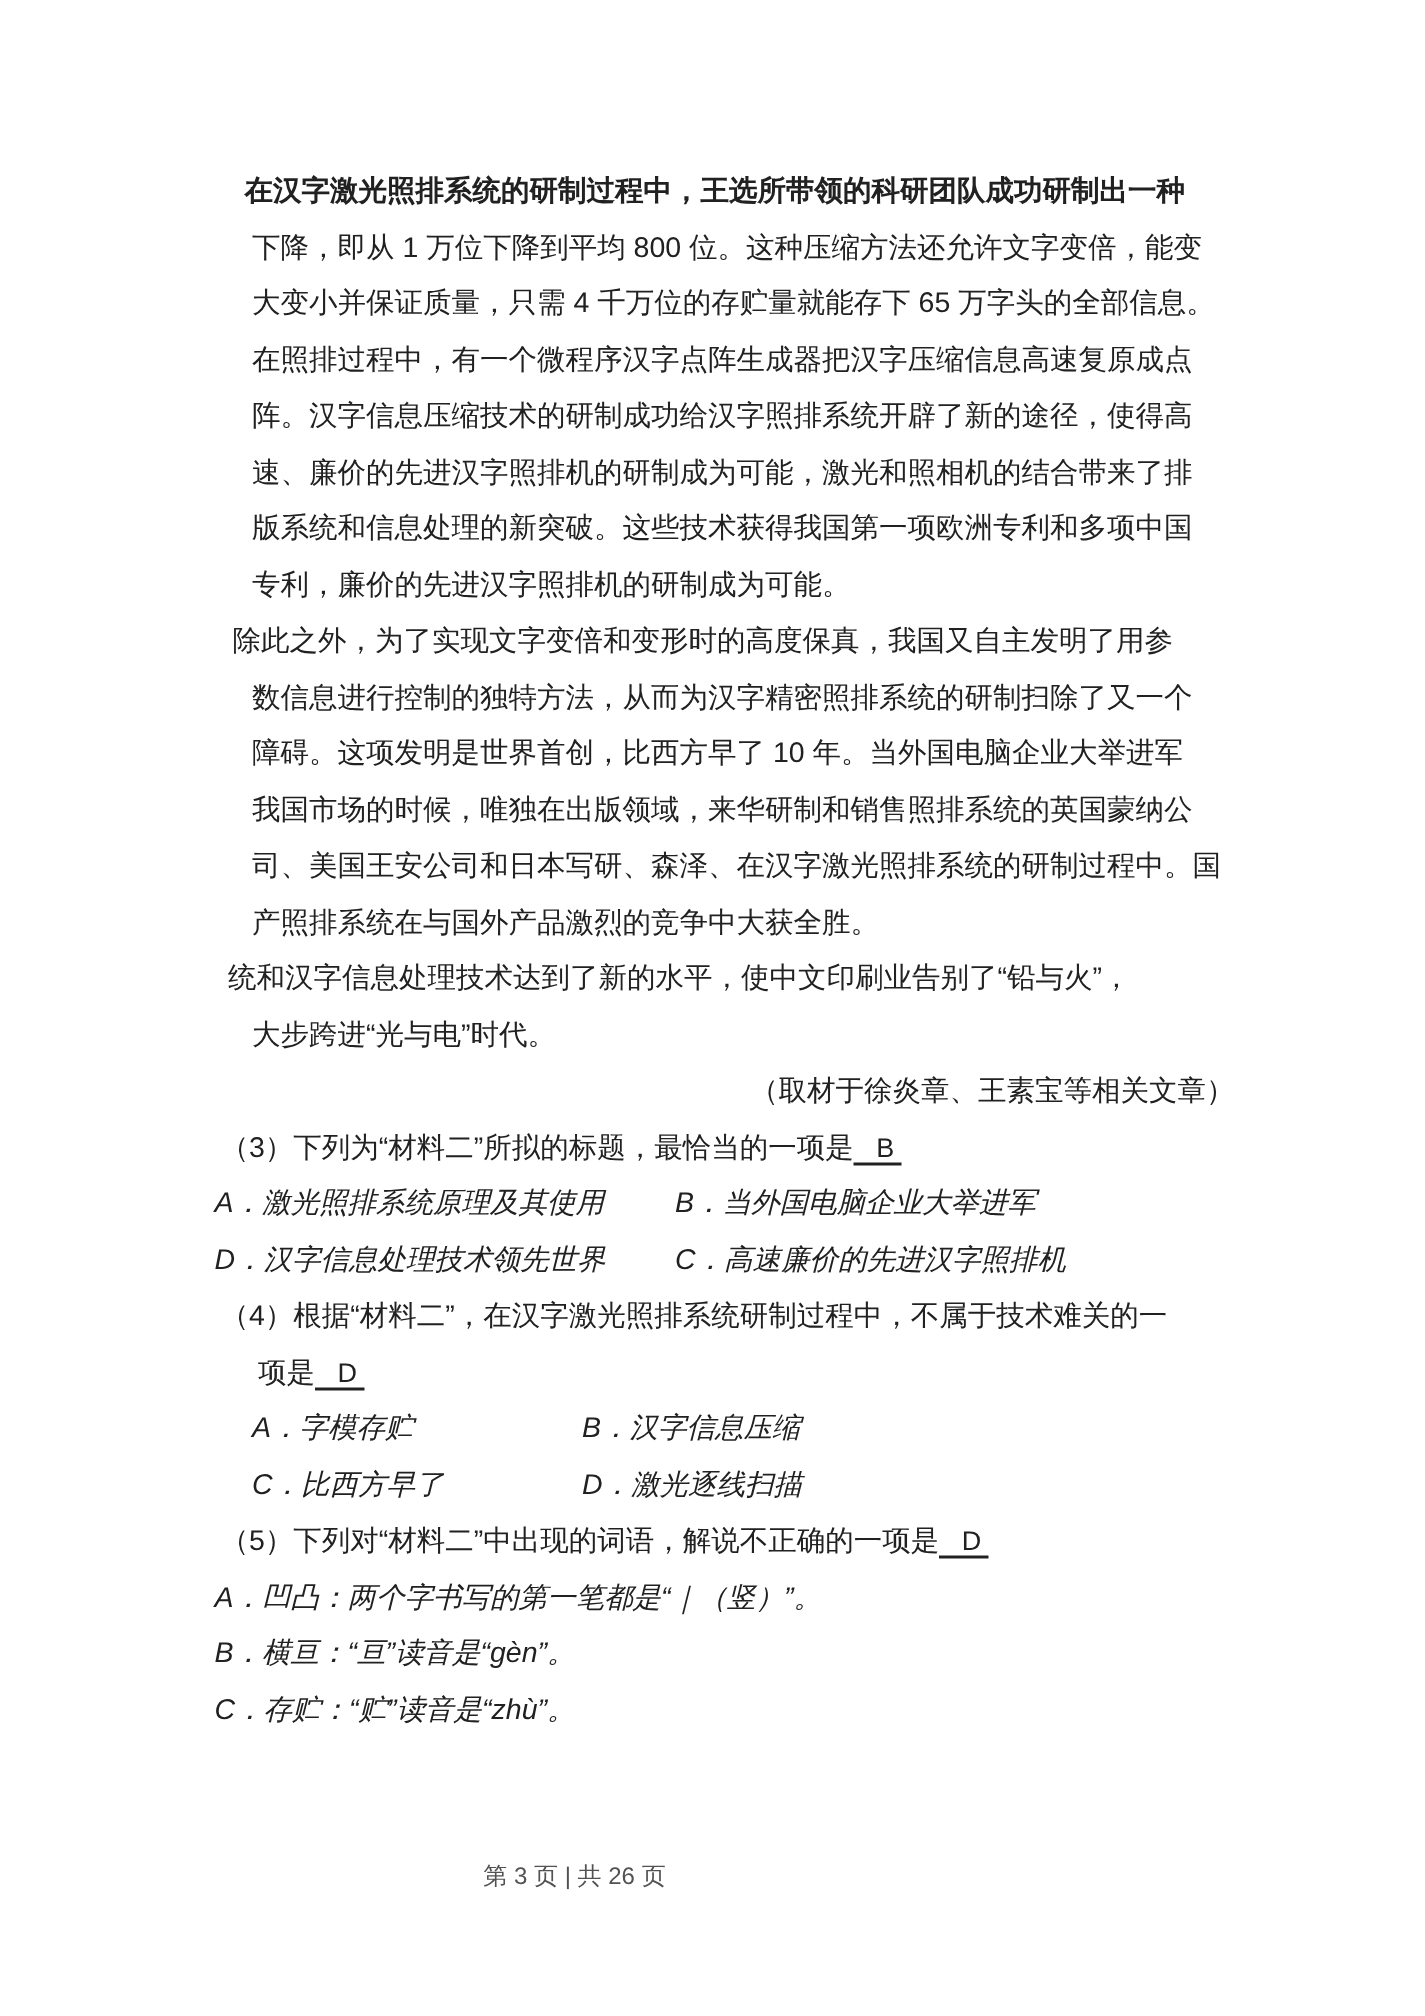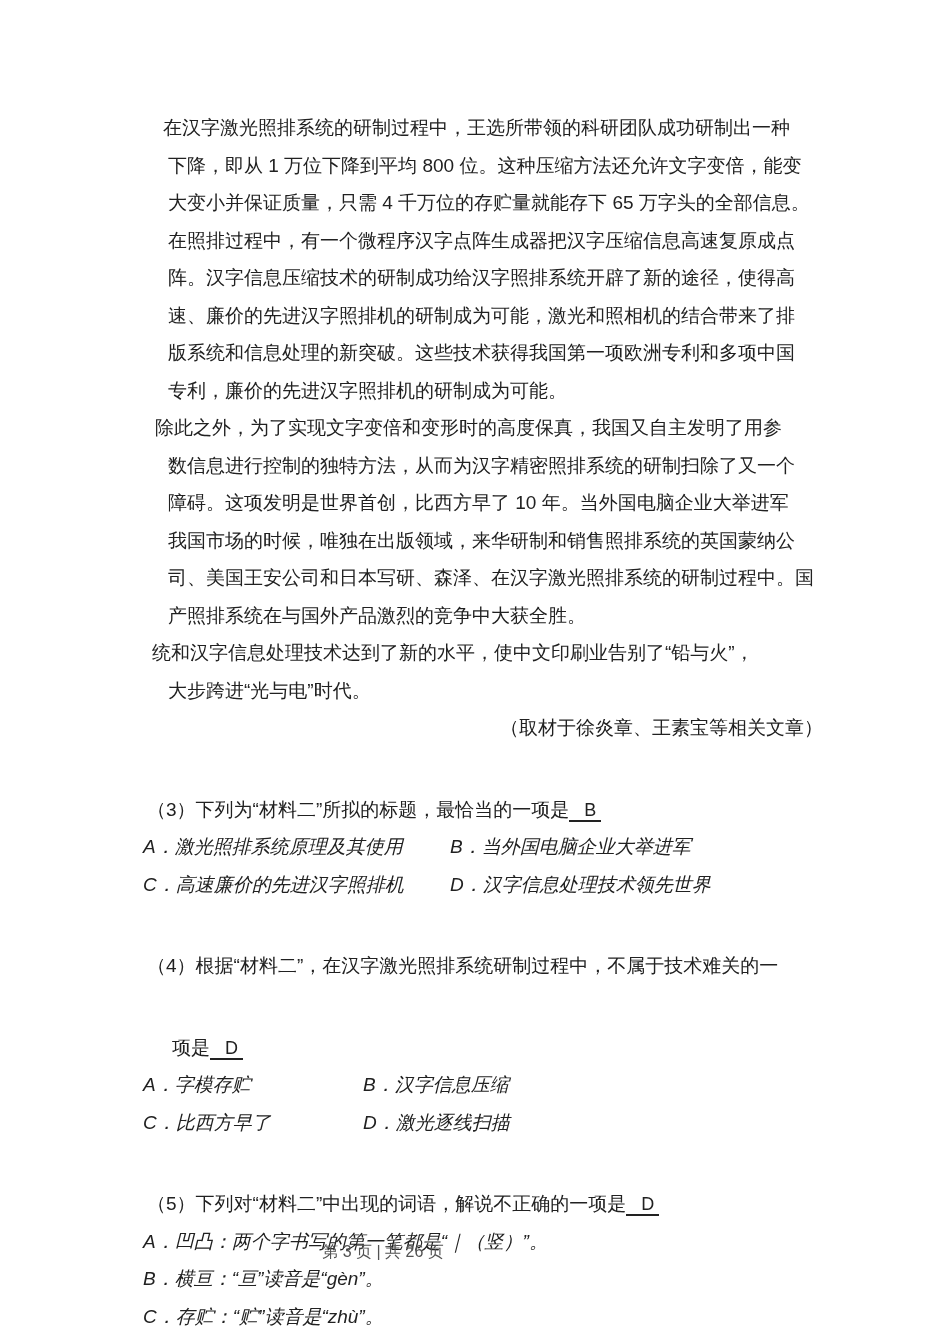--- a/index.html
+++ b/index.html
@@ -9,35 +9,35 @@
     position:relative;
     font-family:"Liberation Sans","DejaVu Sans",sans-serif;
     color:#212121;
     overflow:hidden;
   }
   .doc{position:absolute;top:109px;left:0;width:950px;}
   .line{height:37.5px;line-height:37.5px;white-space:nowrap;font-size:19px;}
   
   .material{margin-left:168px;width:700px;}
   .para{margin:0;}
-  .para1 .line:first-child{margin-left:-5px;}
+  .para1 .line:first-child{margin-left:-5px;font-weight:bold;}
   .para2 .line:first-child{margin-left:-13px;}
   .para3 .line:first-child{margin-left:-16px;}
   .attribution{
     width:655px;text-align:right;padding-right:13px;
     height:37.5px;line-height:37.5px;font-size:19px;
   }
   
   .questions{margin-left:143px;width:730px;}
-  .stem{padding-left:4px;margin-top:44px;}
+  .stem{padding-left:4px;}
   .stem.cont{padding-left:29px;}
   .opt-row{display:flex;font-style:italic;}
   .opt-cell{display:inline-block;}
   .question:nth-child(1) .opt-cell:first-child{width:307px;}
-  .question:nth-child(2) .opt-cell:first-child{width:220px;}
+  .question:nth-child(2) .opt-cell:first-child{width:220px;margin-left:25px;}
   .ans{
     display:inline-block;
     padding:0 5px 0 15px;
     border-bottom:2px solid #222222;
     font-size:18px;
     line-height:20px;
     vertical-align:baseline;
   }
   .footer{
     position:absolute;top:1240px;left:0;width:766px;
@@ -77,22 +77,22 @@
     <div class="attribution">（取材于徐炎章、王素宝等相关文章）</div>
   </div>
   <div class="questions">
       <div class="question">
         <div class="line stem"><span class="stem-text">（3）下列为“材料二”所拟的标题，最恰当的一项是</span><span class="ans">B</span></div>
         <div class="line opt-row">
           <span class="opt-cell">A．激光照排系统原理及其使用</span>
           <span class="opt-cell">B．当外国电脑企业大举进军</span>
         </div>
         <div class="line opt-row">
+          <span class="opt-cell">D．汉字信息处理技术领先世界</span>
           <span class="opt-cell">C．高速廉价的先进汉字照排机</span>
-          <span class="opt-cell">D．汉字信息处理技术领先世界</span>
         </div>
       </div>
       <div class="question">
         <div class="line stem"><span class="stem-text">（4）根据“材料二”，在汉字激光照排系统研制过程中，不属于技术难关的一</span></div>
         <div class="line stem cont"><span class="stem-text">项是</span><span class="ans">D</span></div>
         <div class="line opt-row">
           <span class="opt-cell">A．字模存贮</span>
           <span class="opt-cell">B．汉字信息压缩</span>
         </div>
         <div class="line opt-row">

